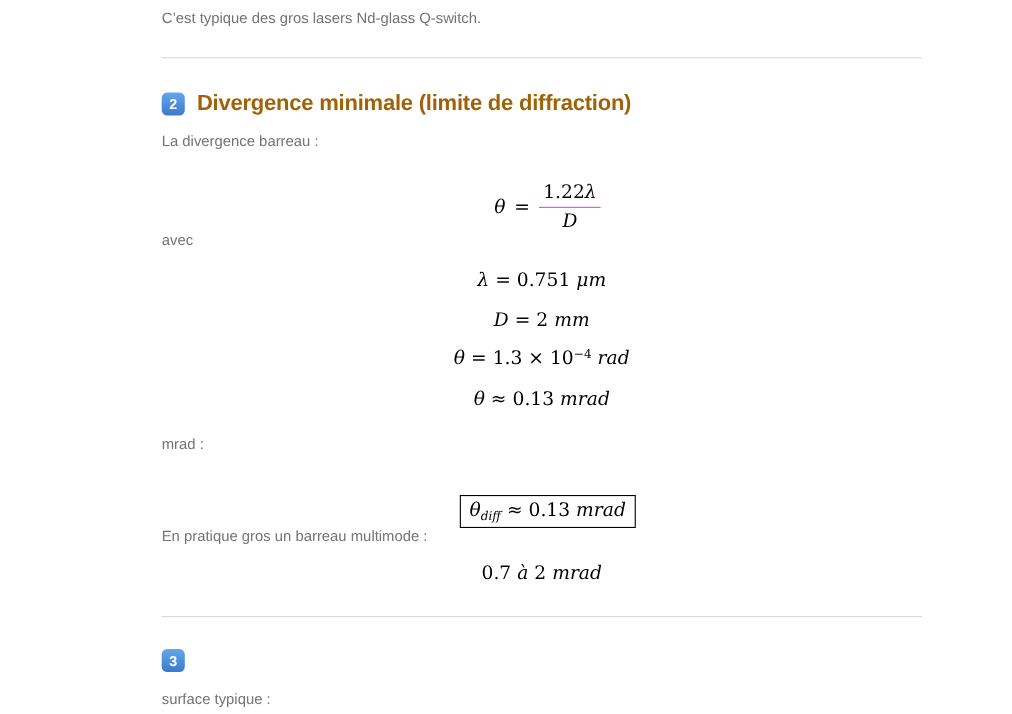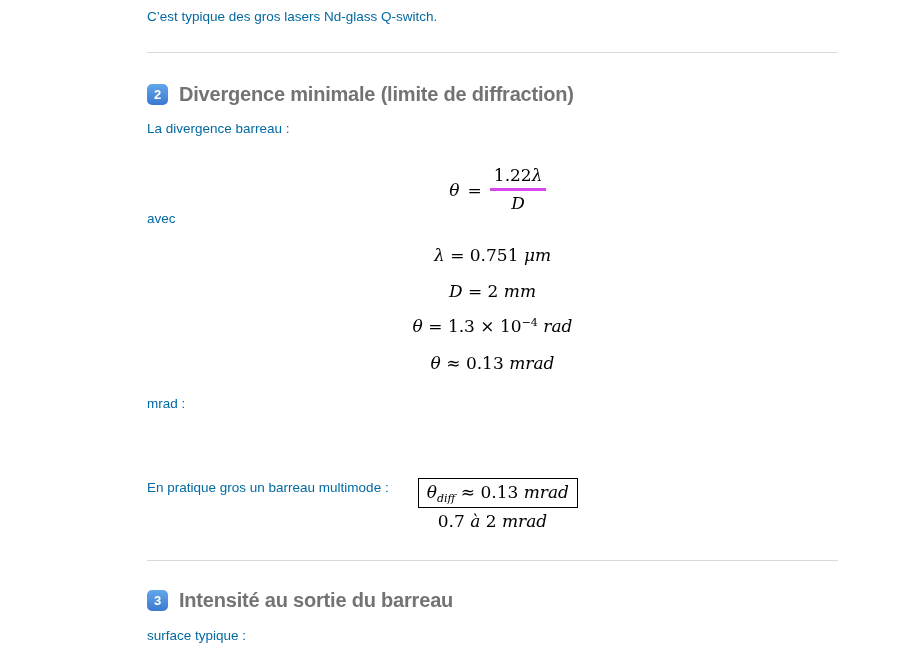--- a/index.html
+++ b/index.html
@@ -8,21 +8,21 @@
     position: relative;
     background: #ffffff;
     font-family: "Liberation Sans", sans-serif;
     color: #1f1f1f;
   }
   .abs { position: absolute; left: 147px; width: 691px; }
 
   .para {
     font-size: 13.5px;
     line-height: 18px;
-    color: #0369a1;
+    color: #737373;
   }
 
   .divider {
     border: none;
     border-top: 1px solid #d9d9d9;
     height: 0;
   }
 
   .section-heading {
     display: flex;
@@ -39,21 +39,21 @@
     font-size: 13px;
     font-weight: 700;
     display: flex;
     align-items: center;
     justify-content: center;
     flex: 0 0 auto;
   }
   .heading-text {
     font-size: 20px;
     font-weight: 700;
-    color: #737373;
+    color: #a16207;
     letter-spacing: -0.2px;
     white-space: nowrap;
   }
 
   .math-display {
     text-align: center;
     font-family: "DejaVu Serif", serif;
     font-size: 17px;
     color: #000000;
     white-space: pre;
@@ -69,28 +69,27 @@
   .m-sub {
     font-style: italic;
     font-size: 11px;
     position: relative;
     top: 4px;
   }
 
   .frac-row { display: inline-flex; align-items: center; }
   .frac-eq { margin: 0 8px; }
   .frac { display: inline-flex; flex-direction: column; align-items: center; }
-  .frac-num { border-bottom: 3px solid #d946ef; padding: 0 4px 4px; line-height: 17px; }
+  .frac-num { border-bottom: 1px solid #d946ef; padding: 0 4px 4px; line-height: 17px; }
   .frac-den { padding-top: 4px; line-height: 17px; }
 
   .boxed {
     display: inline-block;
     border: 1px solid #000000;
     padding: 3px 8px 5px;
-    margin-top: 28px;
   }
 </style>
 </head>
 <body>
 
 <div class="abs para" style="top:8px">C’est typique des gros lasers Nd-glass Q-switch.</div>
 
 <hr class="abs divider" style="top:52px">
 
 <div class="abs section-heading" style="top:83px">
@@ -128,16 +127,15 @@
 </div>
 
 <div class="abs para" style="top:479px">En pratique gros un barreau multimode :</div>
 
 <div class="abs math-display" style="top:511px"><span class="m-up">0.7 </span><span class="m-it">à</span><span class="m-up"> 2 </span><span class="m-it">mrad</span></div>
 
 <hr class="abs divider" style="top:560px">
 
 <div class="abs section-heading" style="top:589px">
   <span class="badge">3</span>
-  <span class="heading-text">Intensité au sortie du barreau</span>
 </div>
 
 <div class="abs para" style="top:627px">surface typique :</div>
 
 </body></html>

